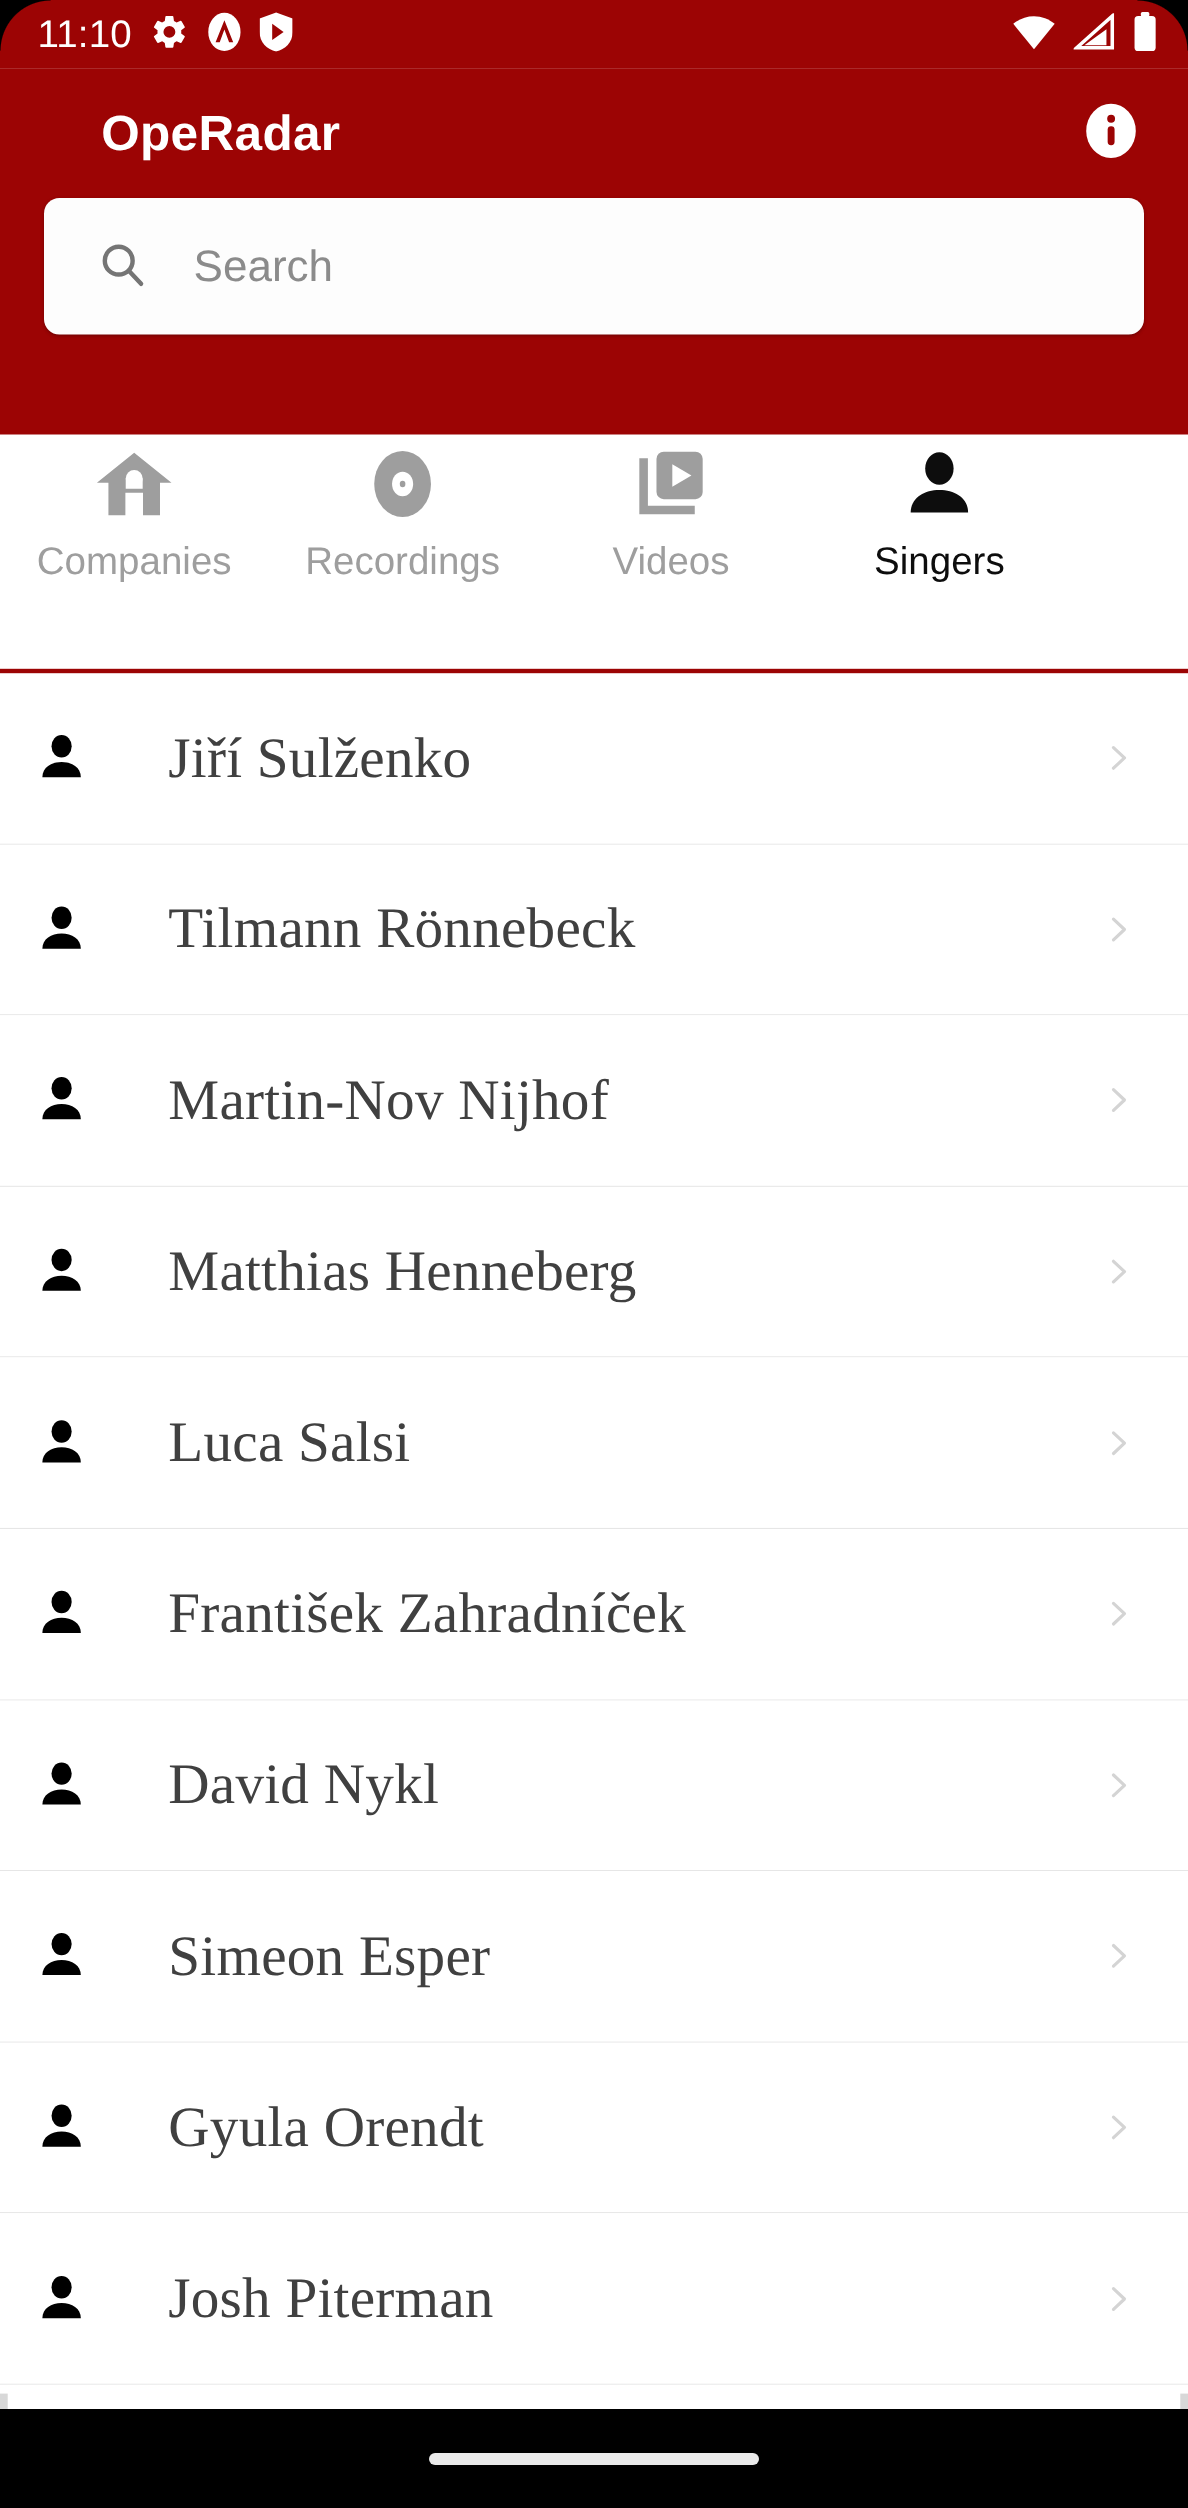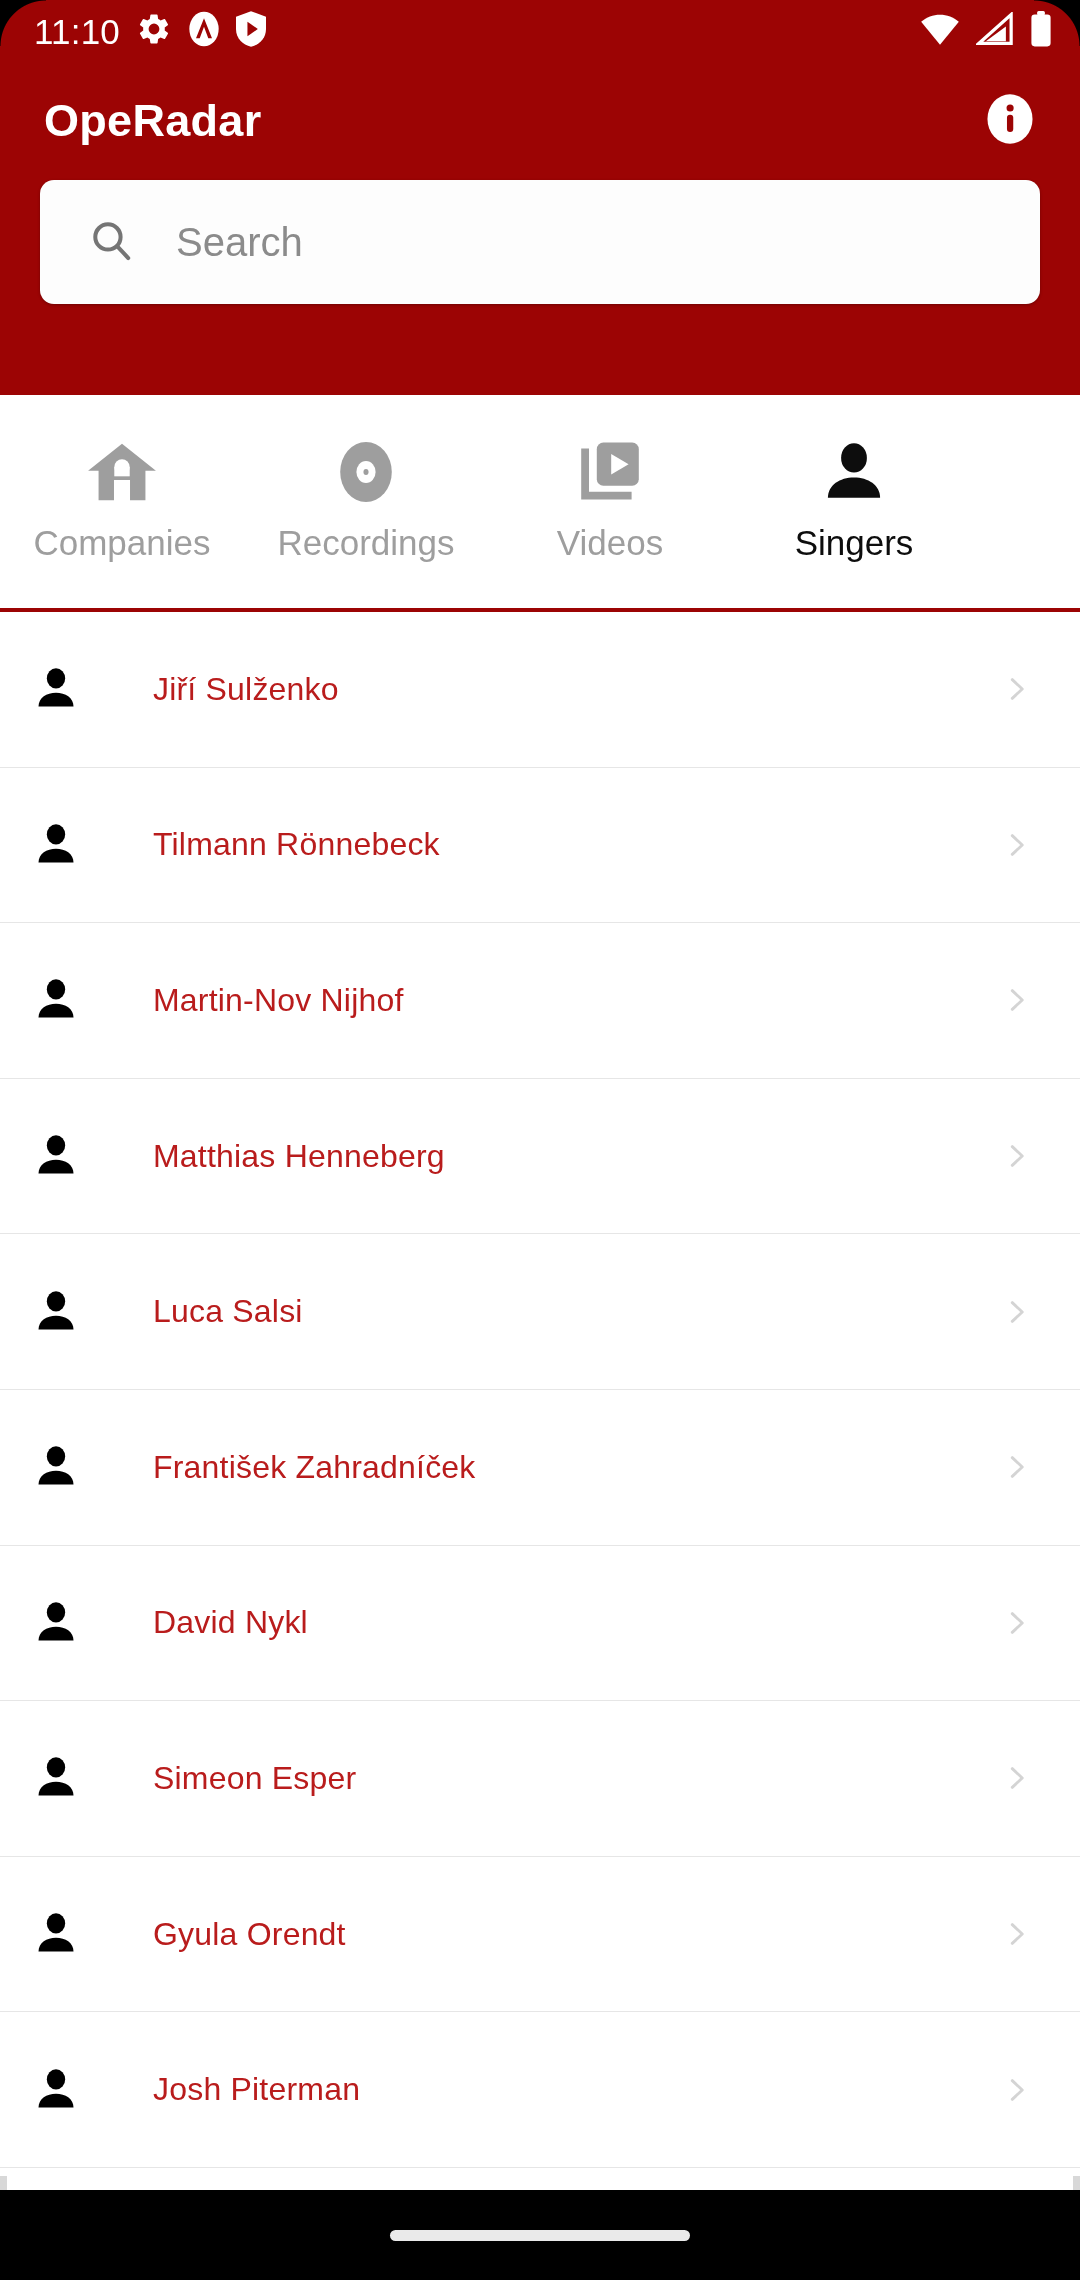--- a/index.html
+++ b/index.html
@@ -50,20 +50,21 @@
   .appbar {
     position:absolute; top:62px; left:0;
     width:1080px; height:333px;
     background:#9C0404;
     z-index:10;
   }
   .appbar-top {
     height:118px;
     display:flex; align-items:center;
     padding:0 44px 0 44px;
+    margin-left:48px;
   }
   .app-title {
     color:#ffffff;
     font-size:45px;
     font-weight:bold;
     letter-spacing:0.3px;
     flex:1;
   }
   .info-btn {
     width:52px; height:52px;
@@ -102,21 +103,21 @@
     align-items:flex-start;
     overflow:hidden;
     border-bottom:4px solid #9C0404;
     z-index:9;
   }
   .tab {
     flex:0 0 auto;
     height:213px;
     display:flex; flex-direction:column;
     align-items:center; justify-content:flex-start;
-    padding-top:38px;
+    padding-top:6px;
     cursor:pointer;
     position:relative;
   }
   .tab-icon {
     height:78px;
     display:flex; align-items:center; justify-content:center;
     margin-bottom:14px;
   }
   .tab-label {
     font-size:35px;
@@ -144,24 +145,25 @@
     background:#fff;
     cursor:pointer;
   }
   .row-icon {
     width:112px;
     display:flex; align-items:center; justify-content:center;
     flex:0 0 112px;
   }
   .row-label {
     flex:1;
-    font-size:32px;
-    color:#b91c1c;
+    font-size:52px;
+    color:#404040;
     letter-spacing:0.2px;
     padding-left:41px;
+    font-family:Liberation Serif, serif;
   }
   .row-chevron {
     flex:0 0 auto;
     display:flex; align-items:center; justify-content:center;
     width:56px;
   }
 
   
   .navbar {
     position:absolute; bottom:0; left:0;

